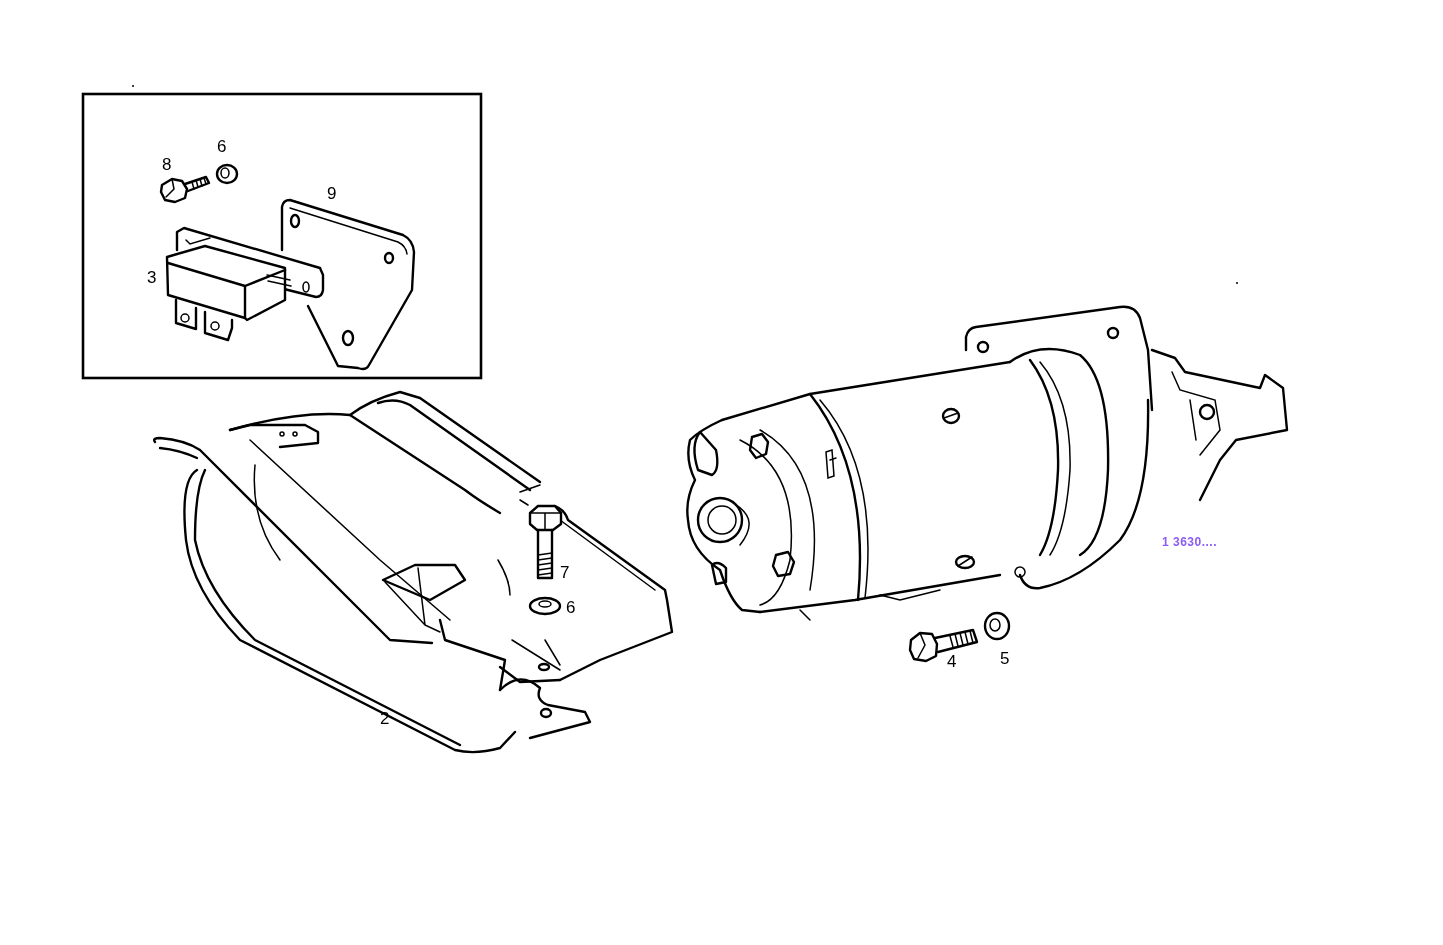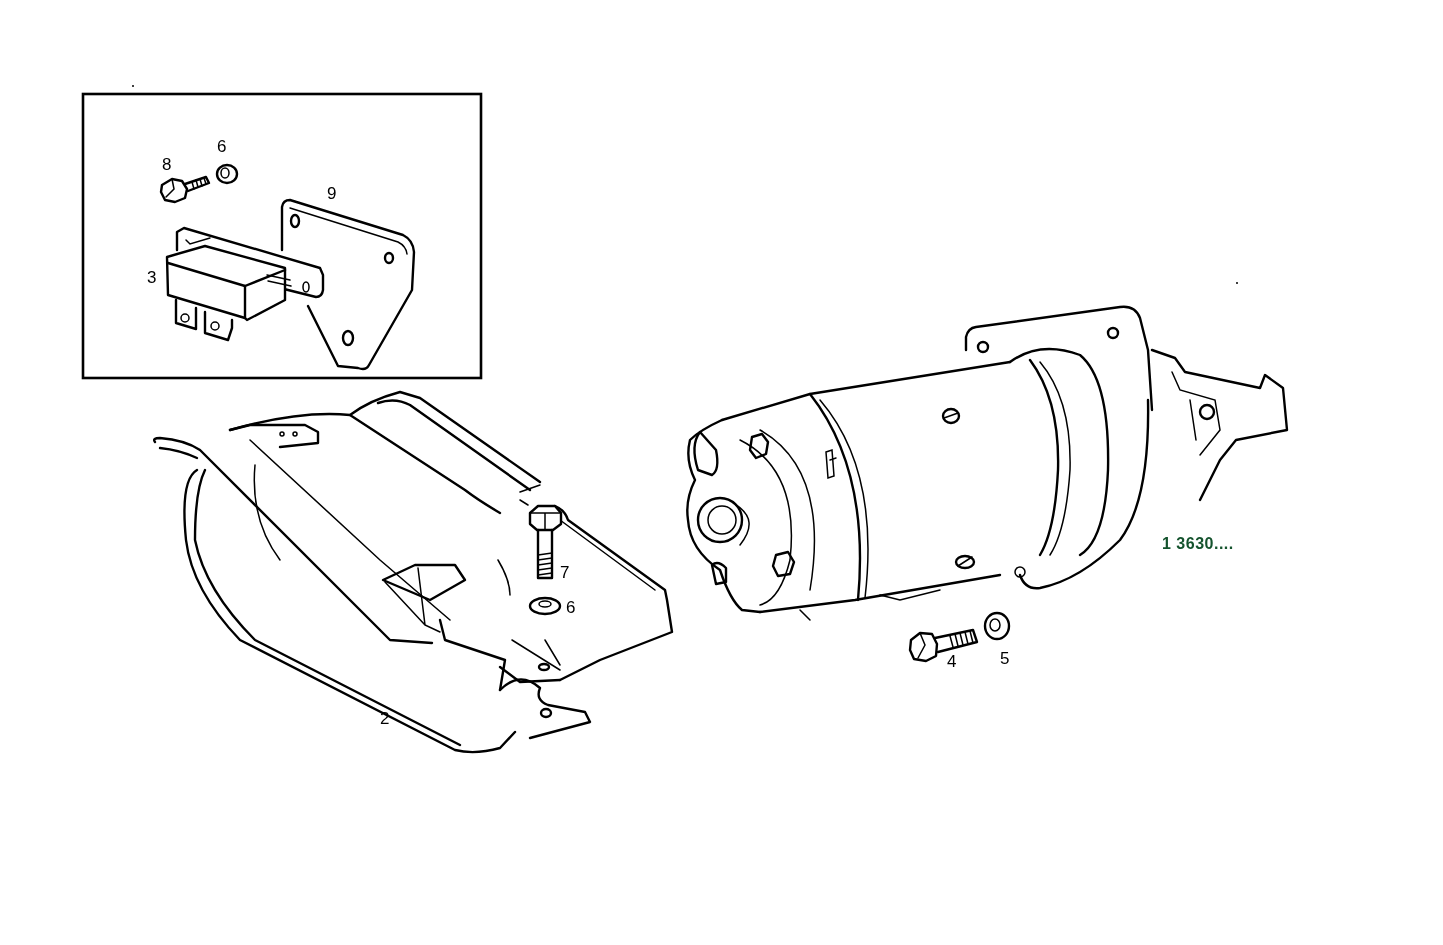--- a/index.html
+++ b/index.html
@@ -1,19 +1,19 @@
 <!DOCTYPE html>
 <html><head>
 <meta charset="utf-8">
 <style>
   html, body { margin: 0; padding: 0; background: #ffffff; }
   body { width: 1443px; height: 945px; position: relative; overflow: hidden; font-family: "Liberation Sans", sans-serif; }
   .canvas { position: absolute; left: 0; top: 0; width: 1443px; height: 945px; }
   .callout { position: absolute; font-family: "Liberation Sans", sans-serif; font-size: 17px; color: #000; line-height: 1; }
-  .ref { position: absolute; font-family: "Liberation Sans", sans-serif; font-size: 16px; font-weight: bold; color: #14532d; letter-spacing: 0.5px; }
+  .ref { position: absolute; font-family: "Liberation Sans", sans-serif; font-size: 12px; font-weight: bold; color: #8b5cf6; letter-spacing: 0.5px; }
   svg { position: absolute; left: 0; top: 0; }
   svg .ln { fill: none; stroke: #000; stroke-width: 2.4; stroke-linejoin: round; stroke-linecap: round; }
   svg .thin { fill: none; stroke: #000; stroke-width: 1.5; stroke-linecap: round; }
   svg .fillw { fill: #fff; stroke: #000; stroke-width: 2.4; stroke-linejoin: round; }
 </style>
 </head>
 <body>
 
 <div class="canvas">
 

